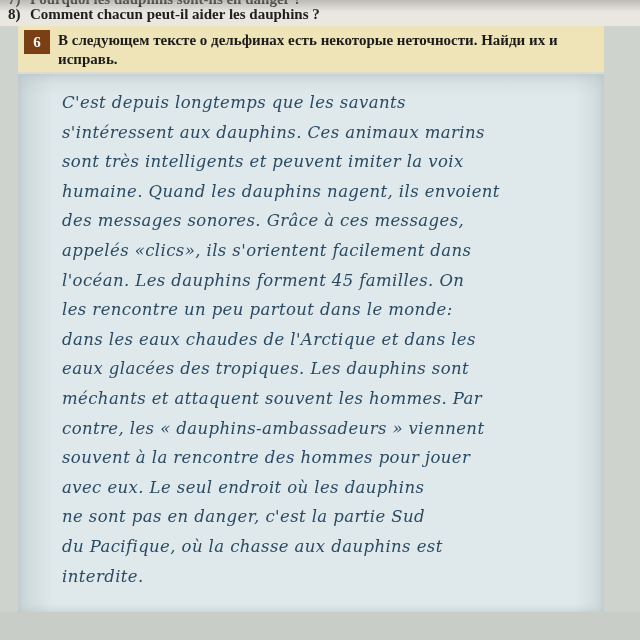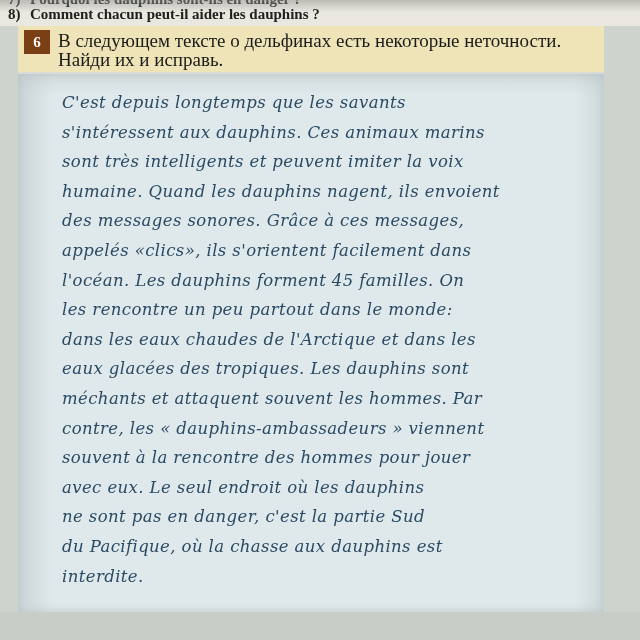--- a/index.html
+++ b/index.html
@@ -83,22 +83,22 @@
     align-items: center;
     justify-content: center;
   }
   .task-text {
     position: absolute;
     top: 5px;
     left: 58px;
     width: 560px;
     color: #1b1c1a;
     font-family: "Liberation Serif", serif;
-    font-weight: normal;
-    font-size: 19px;
+    font-weight: bold;
+    font-size: 15px;
     line-height: 19px;
   }
 
   
   .sheet {
     position: absolute;
     top: 74px;
     left: 18px;
     width: 586px;
     height: 538px;

